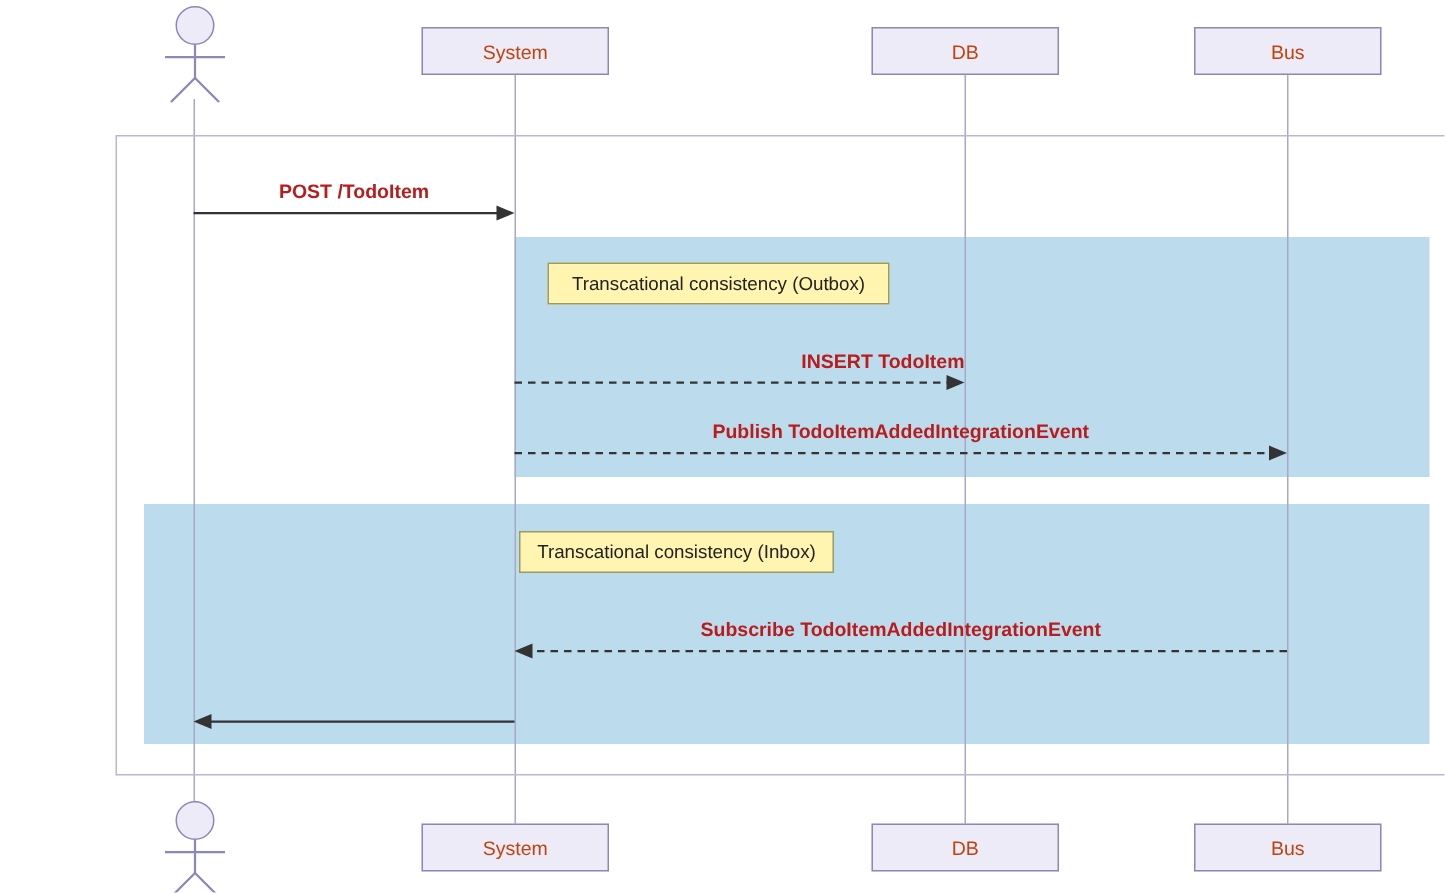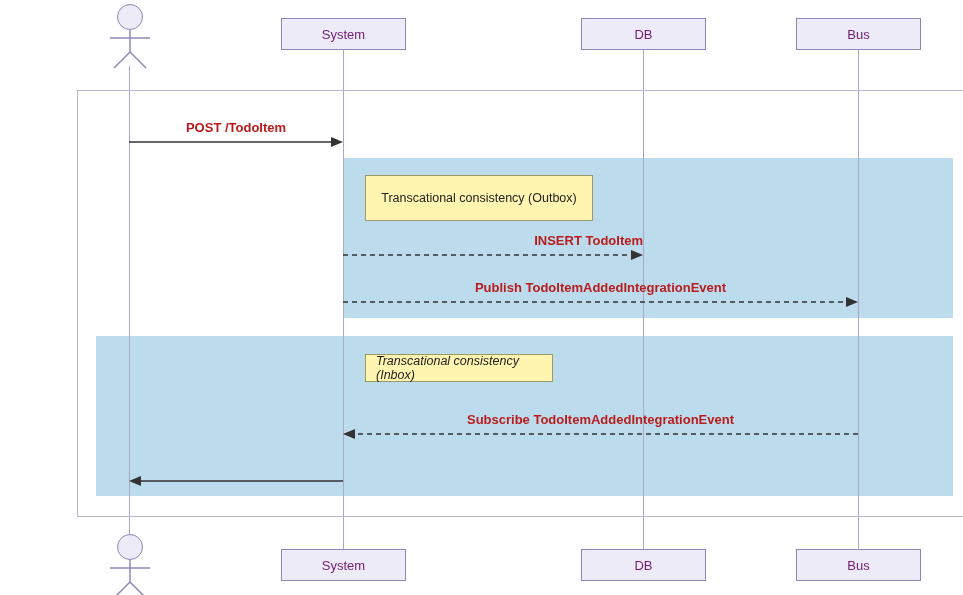--- a/index.html
+++ b/index.html
@@ -4,21 +4,21 @@
 <style>
   html, body { margin:0; padding:0; }
   body { background:#fff; font-family:"Trebuchet MS", Verdana, Geneva, sans-serif; }
   #stage { position:relative; width:963px; height:595px; }
 
   .actor-head { position:absolute; width:24px; height:24px; border:1.5px solid #8b88b7; background:#ecebf7; border-radius:50%; }
   .actor-body { position:absolute; stroke:#8b88b7; }
   .actor-body line { stroke:#8b88b7; stroke-width:1.5; }
 
   .lifeline { position:absolute; width:0; border-left:1px solid #a9a7c9; }
-  .participant-box { position:absolute; background:#ecebf7; border:1px solid #8b88b7; color:#701a75; font-size:13px; display:flex; align-items:center; justify-content:center; padding:6px 0; box-sizing:border-box; }
+  .participant-box { position:absolute; background:#ecebf7; border:1px solid #8b88b7; color:#c2410c; font-size:13px; display:flex; align-items:center; justify-content:center; padding:6px 0; box-sizing:border-box; }
 
   .outer-frame { position:absolute; border:1px solid #b9b7d2; }
 
   .region { position:absolute; background:#bcdced; }
   .note { position:absolute; background:#fff4b0; border:1px solid #9a9a65; font-size:12.5px; color:#222; display:flex; align-items:center; justify-content:center; box-sizing:border-box; padding:4px 10px; }
 
   .msg-label { position:absolute; font-size:13px; font-weight:600; color:#b91c1c; text-align:center; }
 
   svg.arrows { position:absolute; left:0; top:0; }
   .solid { stroke:#333; stroke-width:1.5; fill:none; }
@@ -69,24 +69,24 @@
     </div>
   <div class="participant-box" style="left:581px; top:549px; width:125px; height:32px;">
       <span>DB</span>
     </div>
   <div class="participant-box" style="left:796px; top:549px; width:125px; height:32px;">
       <span>Bus</span>
     </div>
 
   <div class="outer-frame" style="left:77px; top:90px; width:886px; height:425px;"></div>
 
-  <div class="note" style="left:365px; top:175px; width:228px; height:46px;">
+  <div class="note" style="left:365px; top:175px; width:228px; height:28px;">
       <span>Transcational consistency (Outbox)</span>
     </div>
-  <div class="note" style="left:365px; top:354px; width:188px; height:28px;font-style:italic;">
+  <div class="note" style="left:346px; top:354px; width:210px; height:28px;">
       <span>Transcational consistency (Inbox)</span>
     </div>
 
   <div class="msg-label" style="left:129px; top:120px; width:214px;">POST /TodoItem</div>
   <div class="msg-label" style="left:343px; top:233px; width:300px;text-align:right;">INSERT TodoItem</div>
   <div class="msg-label" style="left:343px; top:280px; width:515px;">Publish TodoItemAddedIntegrationEvent</div>
   <div class="msg-label" style="left:343px; top:412px; width:515px;">Subscribe TodoItemAddedIntegrationEvent</div>
 
   <svg class="arrows" width="963" height="595">
 

